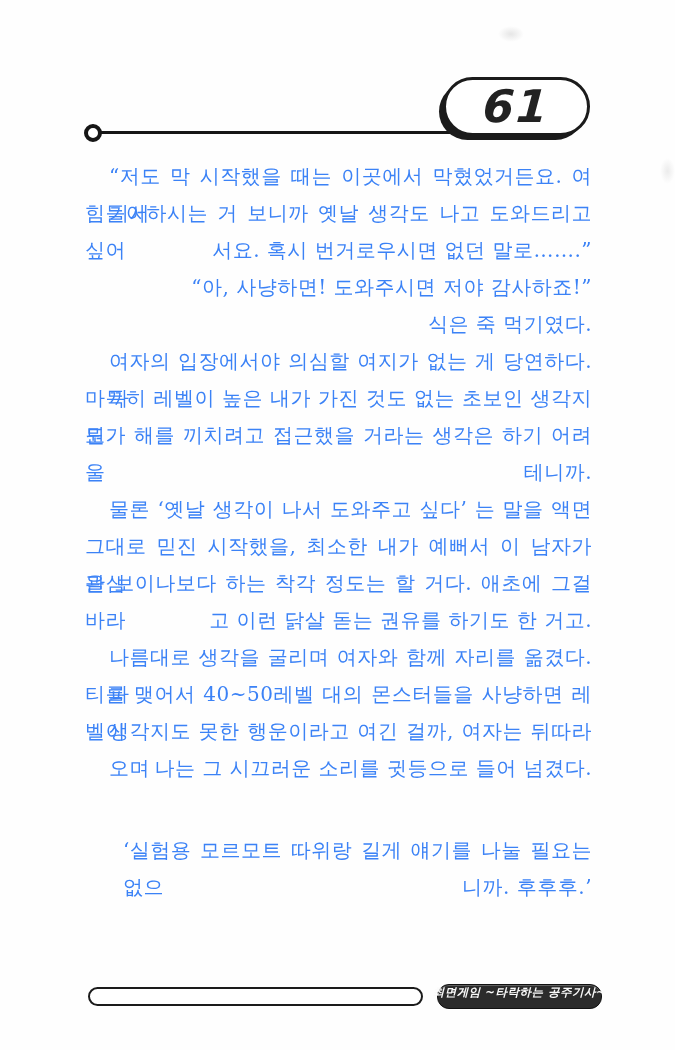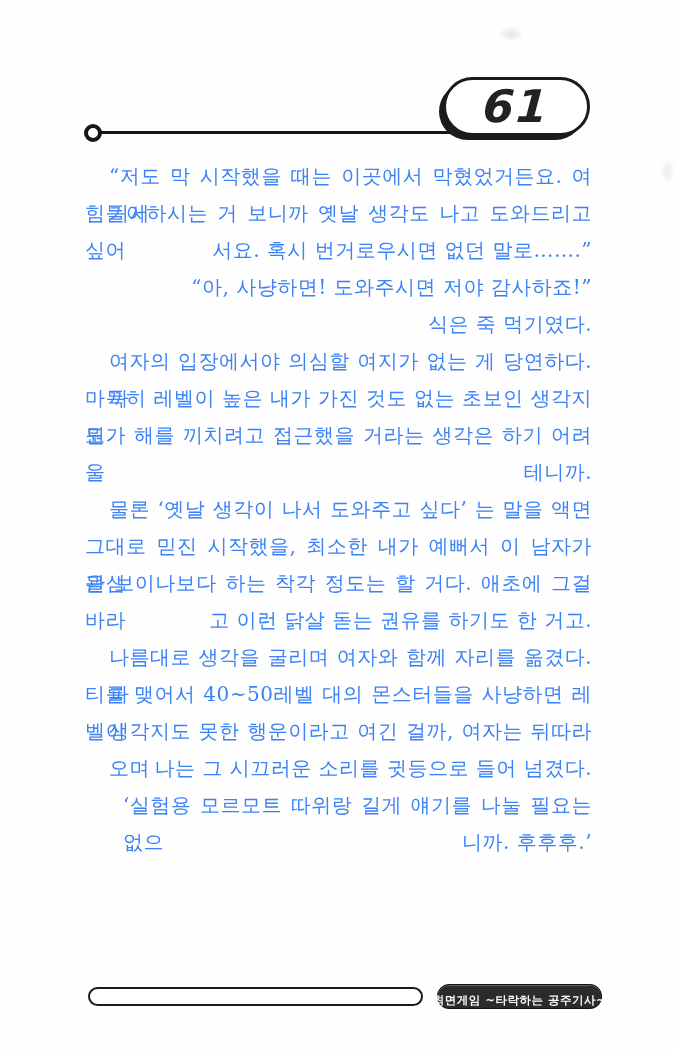--- a/index.html
+++ b/index.html
@@ -58,38 +58,38 @@
   .line{
     height:37px;white-space:nowrap;
     text-align:right;
   }
   .line.fill{
     white-space:normal;
     text-align:justify;
     text-align-last:justify;
   }
   .ind1{padding-left:24px;}
-  .ind2{padding-left:38px;}
+  .ind2{padding-left:38px;margin-top:45px;}
   .emph{
     text-decoration-thickness:2px;
     text-underline-offset:4px;
     text-decoration-color:#3a3a3a;
   }
   
   .footer-pill{
     position:absolute;left:88px;top:987px;width:331px;height:15px;
     background:#fff;border:2px solid #1b1b1b;border-radius:10px;
   }
   .footer-badge{
     position:absolute;left:437px;top:984px;width:163px;height:23px;
     background:#2b2b2b;
     border:1px solid #111;
     border-radius:12px;
     box-shadow:inset 0 1px 0 rgba(255,255,255,.25);
-    display:flex;align-items:flex-end;justify-content:center;
+    display:flex;align-items:flex-start;justify-content:center;font-style:italic;
   }
   .footer-badge span{
     font-family:"DejaVu Sans", sans-serif;
     font-size:11.5px;font-weight:700;color:#fafafa;
     letter-spacing:0.5px;white-space:nowrap;
   }
 </style>
 </head>
 <body>
 

